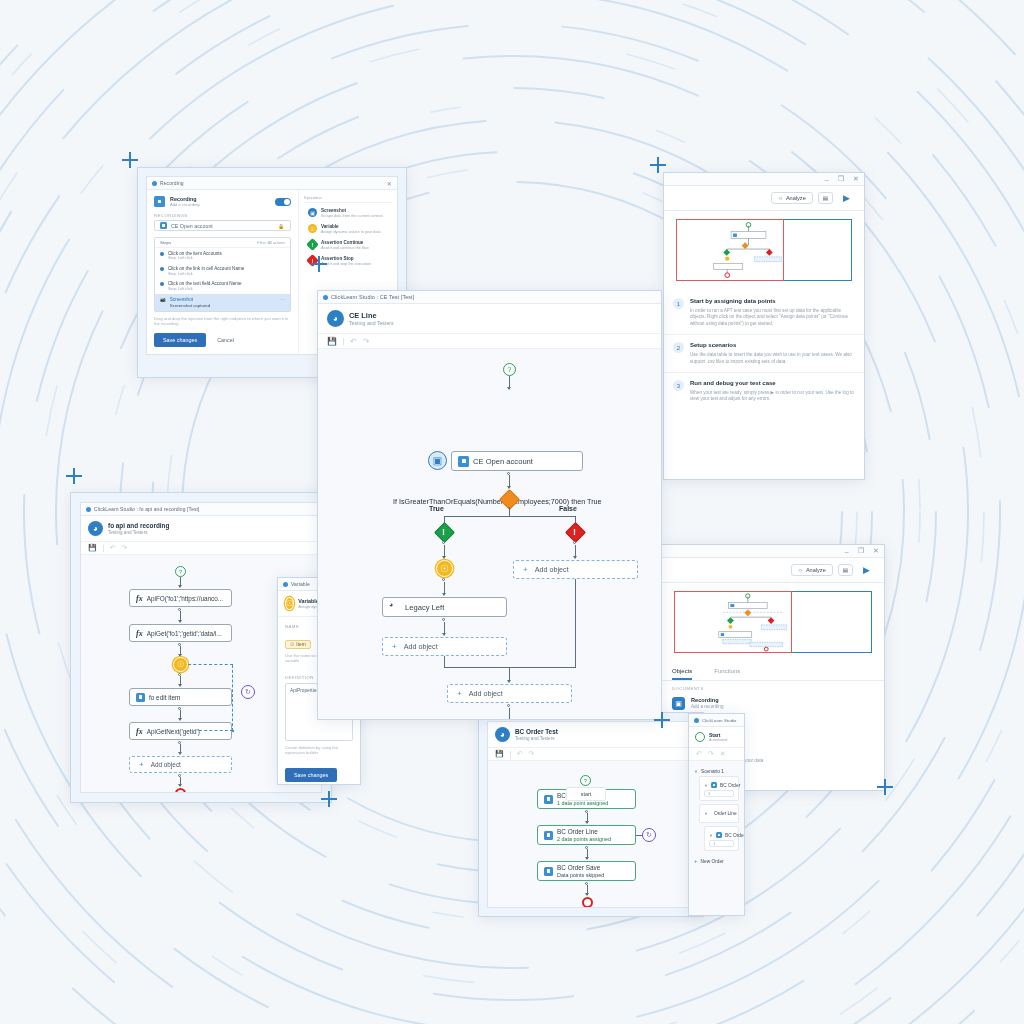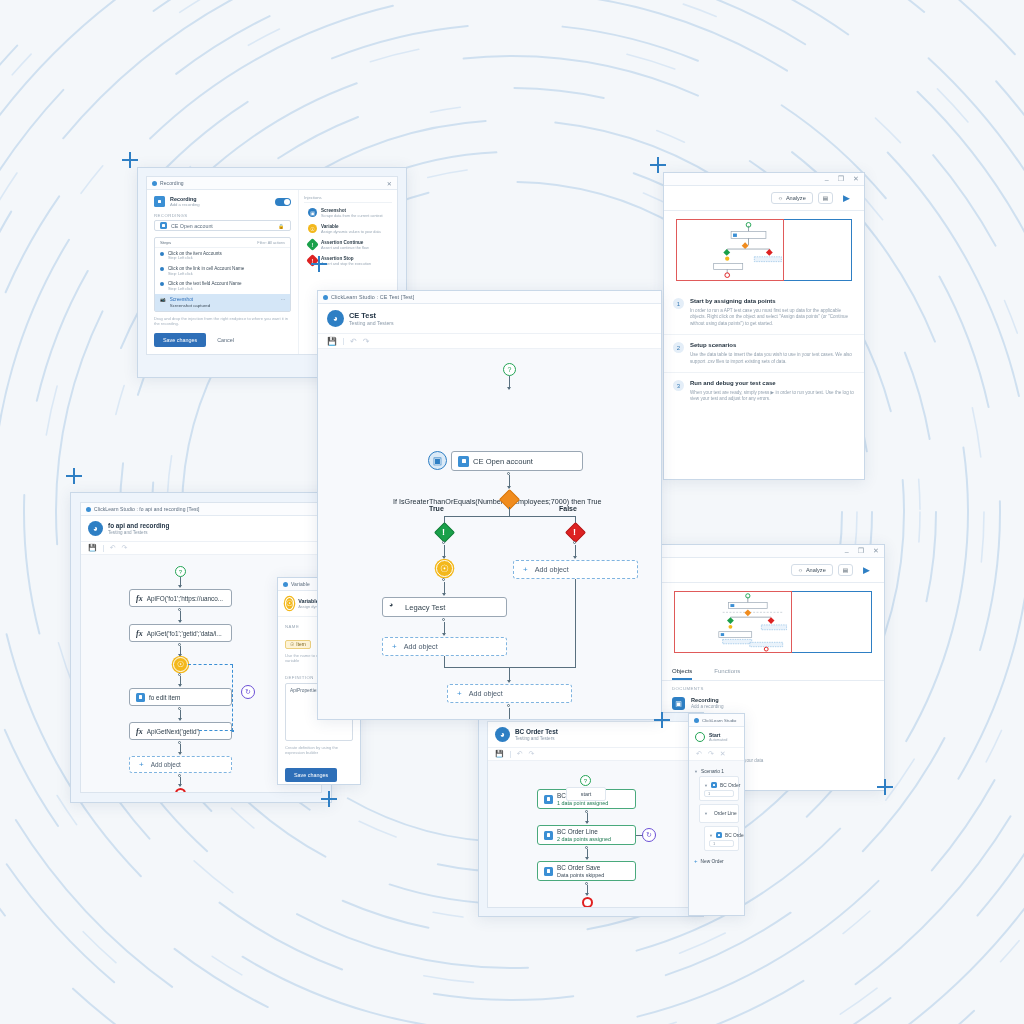--- a/index.html
+++ b/index.html
@@ -699,21 +699,21 @@
 </div>
 
 <div class="win" style="left:317px;top:290px;width:345px;height:430px;z-index:5;">
   <div class="titlebar">
     <span class="tb-dot"></span>
     <span style="font-size:5.4px;">ClickLearn Studio : CE Test [Test]</span>
   </div>
   <div class="idhdr" style="padding:6px 9px;">
     <span class="av" style="width:17px;height:17px;">◕</span>
     <span>
-      <span class="tt" style="display:block;font-size:7.4px;">CE Test</span>
+      <span class="tt" style="display:block;font-size:7.4px;">CE Line</span>
       <span class="ss" style="display:block;font-size:5.2px;">Testing and Testers</span>
     </span>
   </div>
   <div class="toolrow" style="height:15px;padding:0 9px;">
     <span class="tiny-ico" style="font-size:8px;">💾</span>
     <span class="sep"></span>
     <span class="tiny-ico dim" style="font-size:8px;">↶</span>
     <span class="tiny-ico dim" style="font-size:8px;">↷</span>
   </div>
 
@@ -753,21 +753,21 @@
 
     <div class="conn" style="left:124px;top:192px;"></div>
     <div class="vline" style="left:126px;top:196px;height:13px;"></div>
     <div class="arrow" style="left:124px;top:207px;"></div>
     <div class="circ-ico ci-yellow" style="left:118px;top:211px;width:17px;height:17px;font-size:10px;">☉</div>
     <div class="conn" style="left:124px;top:229px;"></div>
     <div class="vline" style="left:126px;top:233px;height:13px;"></div>
     <div class="arrow" style="left:124px;top:244px;"></div>
     <div class="node" style="left:64px;top:248px;width:125px;height:20px;">
       <span class="av" style="width:12px;height:12px;font-size:7px;">◕</span>
-      <span style="font-size:7.6px;">Legacy Test</span>
+      <span style="font-size:7.6px;">Legacy Left</span>
     </div>
     <div class="conn" style="left:124px;top:269px;"></div>
     <div class="vline" style="left:126px;top:273px;height:13px;"></div>
     <div class="arrow" style="left:124px;top:284px;"></div>
     <div class="addobj" style="left:64px;top:288px;width:125px;height:19px;">
       <span class="pl">+</span>
       <span style="font-size:7.2px;">Add object</span>
     </div>
 
     <div class="conn" style="left:255px;top:192px;"></div>

